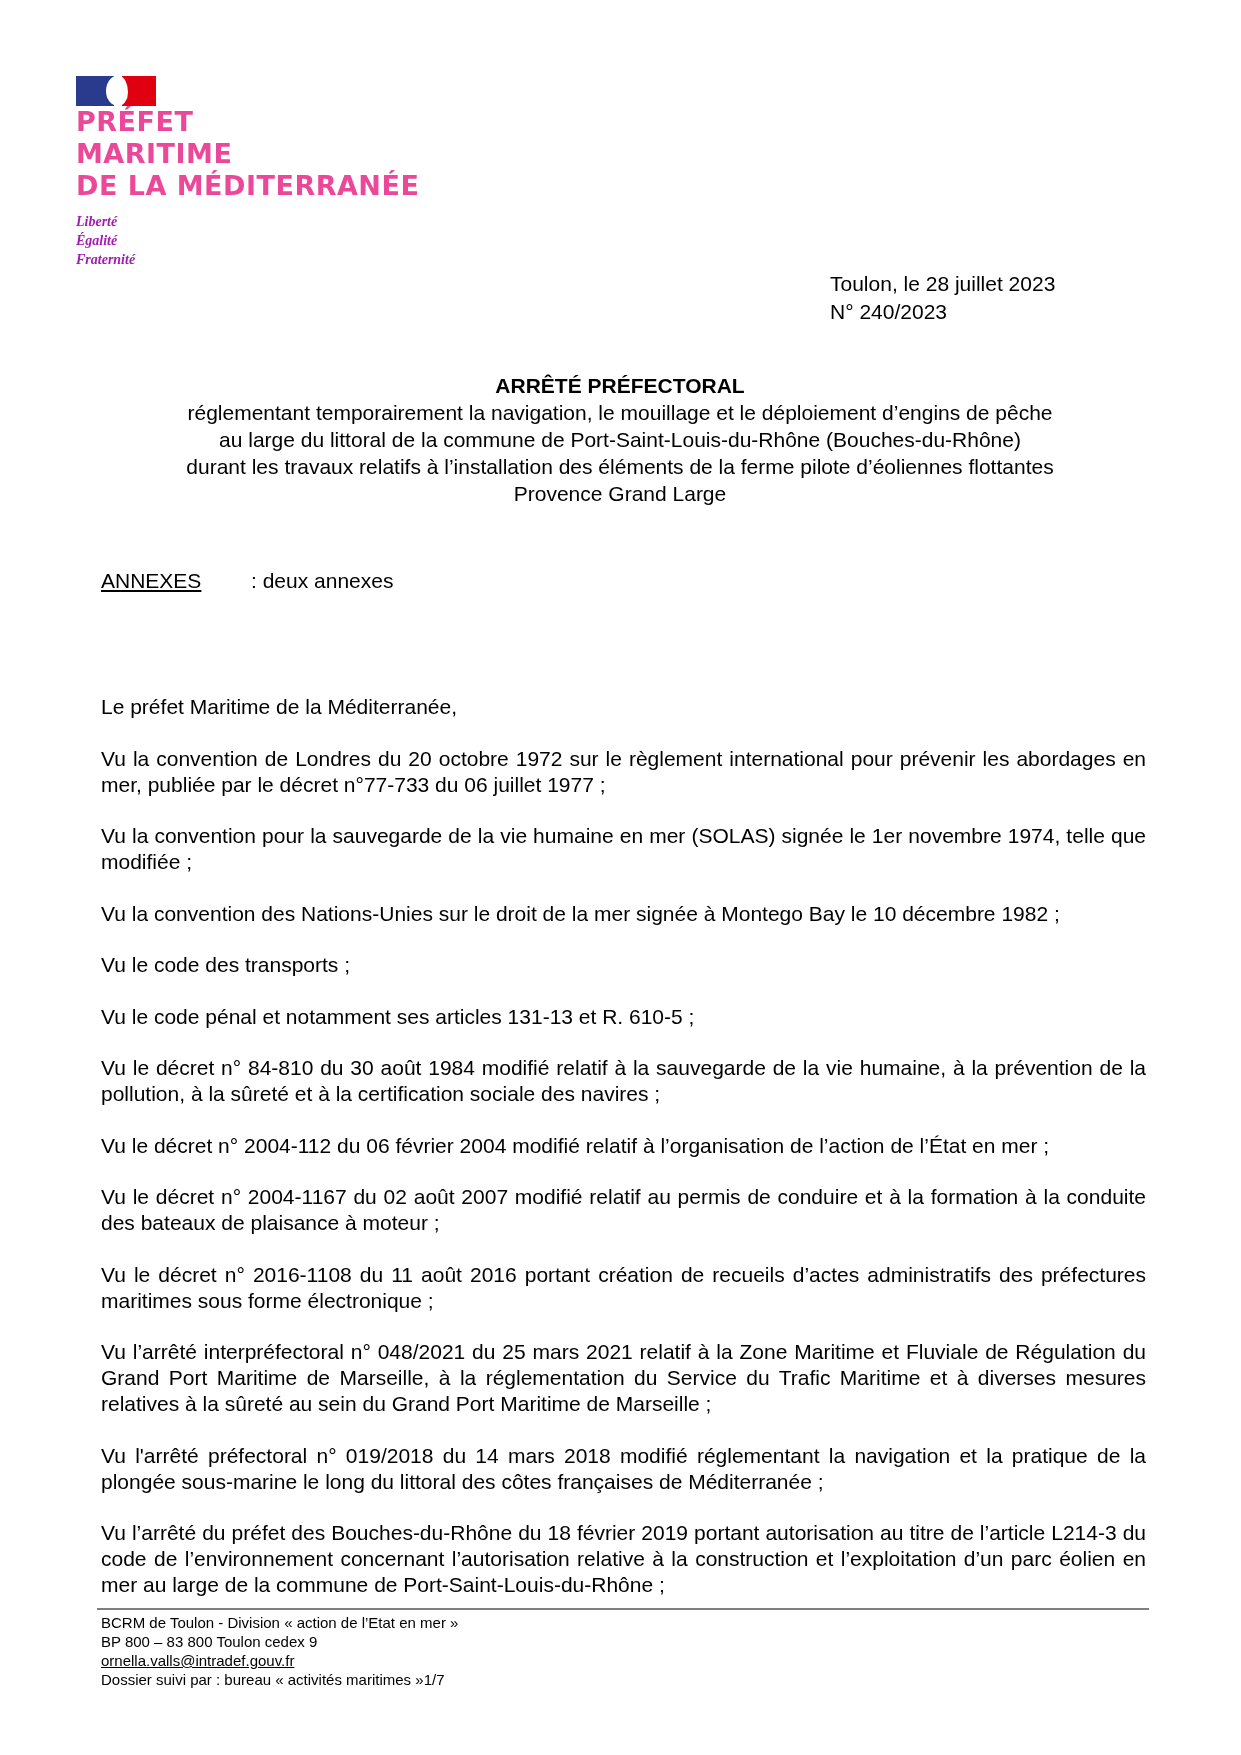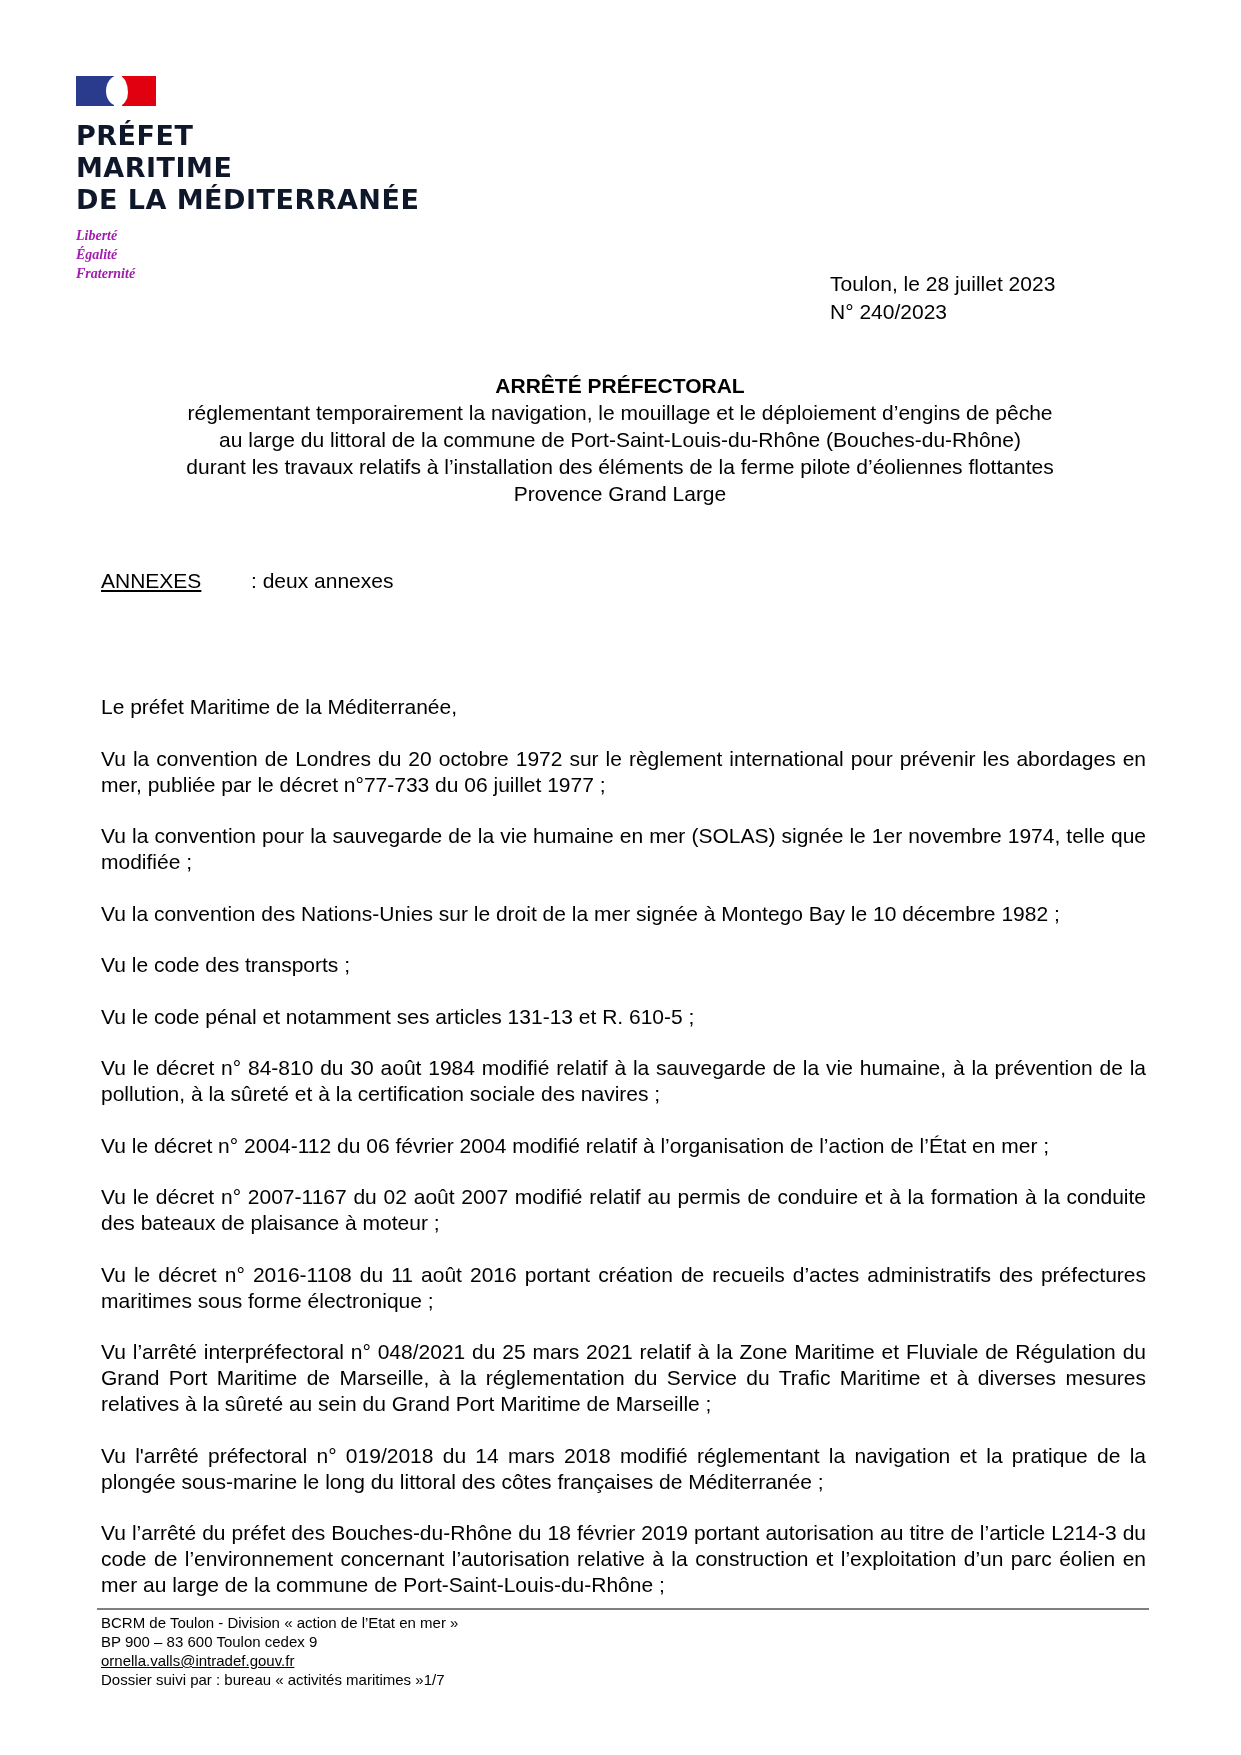--- a/index.html
+++ b/index.html
@@ -5,22 +5,22 @@
     html, body { margin: 0; padding: 0; background: #ffffff; }
     body { width: 1241px; height: 1755px; position: relative; overflow: hidden;
       font-family: "Liberation Sans", sans-serif; color: #000; }
     .logo { position: absolute; left: 76px; top: 76px; }
     .flag { width: 80px; height: 30px; position: relative; display: flex; }
     .flag .blue { width: 38px; height: 30px; background: #000091; background: #2a3a8c; }
     .flag .white { width: 8px; height: 30px; background: #fff; }
     .flag .red { width: 34px; height: 30px; background: #e1000f; }
     .flag .profile { position: absolute; left: 30px; top: 0; width: 22px; height: 30px;
       background: #fff; border-radius: 50% 40% 45% 55% / 50% 55% 45% 50%; }
-    .prefet-title { margin-top: 14px; font-family: "DejaVu Sans", sans-serif; font-weight: bold;
-      font-size: 27px; line-height: 32px; letter-spacing: 0.5px; color: #0f172a; }
+    .prefet-title { font-family: "DejaVu Sans", sans-serif; font-weight: bold;
+      font-size: 27px; line-height: 32px; letter-spacing: 0.5px; color: #ec4899; }
     .motto { margin-top: 10px; font-family: "Liberation Serif", serif; font-style: italic;
       font-weight: bold; font-size: 14px; line-height: 19px; color: #a21caf; }
     .dateblock { position: absolute; left: 830px; top: 270px; font-size: 21px; line-height: 28px; }
     .titleblock { position: absolute; left: 100px; width: 1040px; top: 372px; text-align: center;
       font-size: 21px; line-height: 27px; }
     .titleblock .main { font-weight: bold; }
     .annexes { position: absolute; left: 101px; top: 567px; font-size: 21px; line-height: 27px; }
     .annexes .label { text-decoration: underline; display: inline-block; width: 150px; }
     .body { position: absolute; left: 101px; top: 694px; width: 1045px; font-size: 21px; line-height: 26px; }
     .body p { margin: 0 0 25.5px 0; text-align: justify; }
@@ -70,29 +70,29 @@
 
 <div class="body">
   <p>Le préfet Maritime de la Méditerranée,</p>
   <p>Vu la convention de Londres du 20 octobre 1972 sur le règlement international pour prévenir les abordages en mer, publiée par le décret n°77-733 du 06 juillet 1977 ;</p>
   <p>Vu la convention pour la sauvegarde de la vie humaine en mer (SOLAS) signée le 1er novembre 1974, telle que modifiée ;</p>
   <p>Vu la convention des Nations-Unies sur le droit de la mer signée à Montego Bay le 10 décembre 1982 ;</p>
   <p>Vu le code des transports ;</p>
   <p>Vu le code pénal et notamment ses articles 131-13 et R. 610-5 ;</p>
   <p>Vu le décret n° 84-810 du 30 août 1984 modifié relatif à la sauvegarde de la vie humaine, à la prévention de la pollution, à la sûreté et à la certification sociale des navires ;</p>
   <p>Vu le décret n° 2004-112 du 06 février 2004 modifié relatif à l’organisation de l’action de l’État en mer ;</p>
-  <p>Vu le décret n° 2007-1167 du 02 août 2007 modifié relatif au permis de conduire et à la formation à la conduite des bateaux de plaisance à moteur ;</p>
+  <p>Vu le décret n° 2004-1167 du 02 août 2007 modifié relatif au permis de conduire et à la formation à la conduite des bateaux de plaisance à moteur ;</p>
   <p>Vu le décret n° 2016-1108 du 11 août 2016 portant création de recueils d’actes administratifs des préfectures maritimes sous forme électronique ;</p>
   <p>Vu l’arrêté interpréfectoral n° 048/2021 du 25 mars 2021 relatif à la Zone Maritime et Fluviale de Régulation du Grand Port Maritime de Marseille, à la réglementation du Service du Trafic Maritime et à diverses mesures relatives à la sûreté au sein du Grand Port Maritime de Marseille ;</p>
   <p>Vu l'arrêté préfectoral n° 019/2018 du 14 mars 2018 modifié réglementant la navigation et la pratique de la plongée sous-marine le long du littoral des côtes françaises de Méditerranée ;</p>
   <p>Vu l’arrêté du préfet des Bouches-du-Rhône du 18 février 2019 portant autorisation au titre de l’article L214-3 du code de l’environnement concernant l’autorisation relative à la construction et l’exploitation d’un parc éolien en mer au large de la commune de Port-Saint-Louis-du-Rhône ;</p>
 </div>
 
 <div class="footer-rule"></div>
 <div class="footer">
   <div>BCRM de Toulon - Division « action de l’Etat en mer »</div>
-  <div>BP 900 – 83 600 Toulon cedex 9</div>
+  <div>BP 800 – 83 800 Toulon cedex 9</div>
   <div><a>ornella.valls@intradef.gouv.fr</a></div>
   <div class="row-last">
     <span>Dossier suivi par : bureau « activités maritimes »</span>
     <span>1/7</span>
   </div>
 </div>
 
 </body></html>

